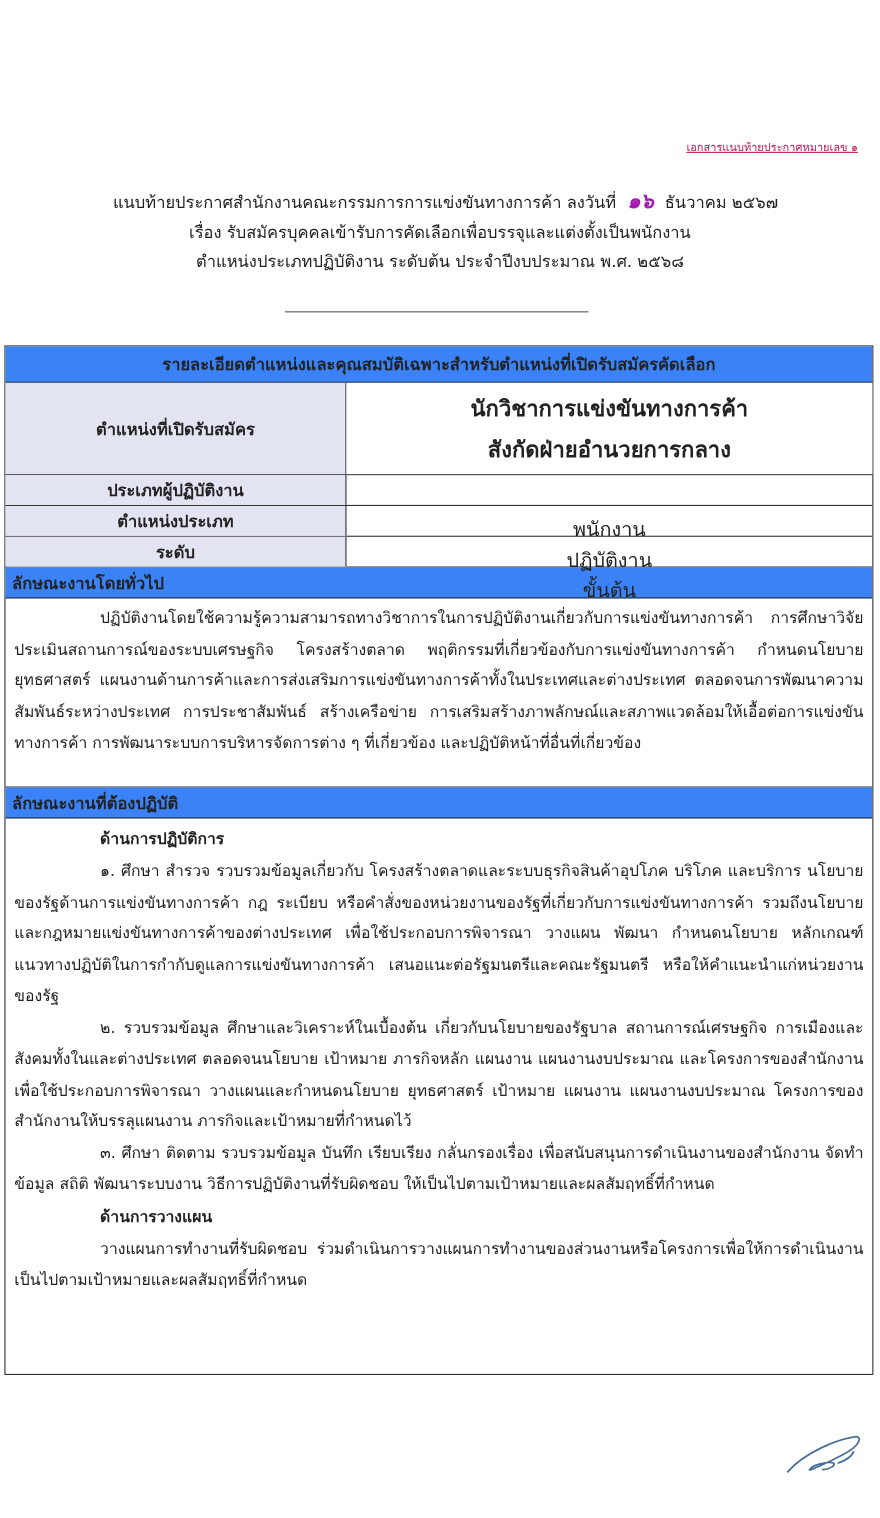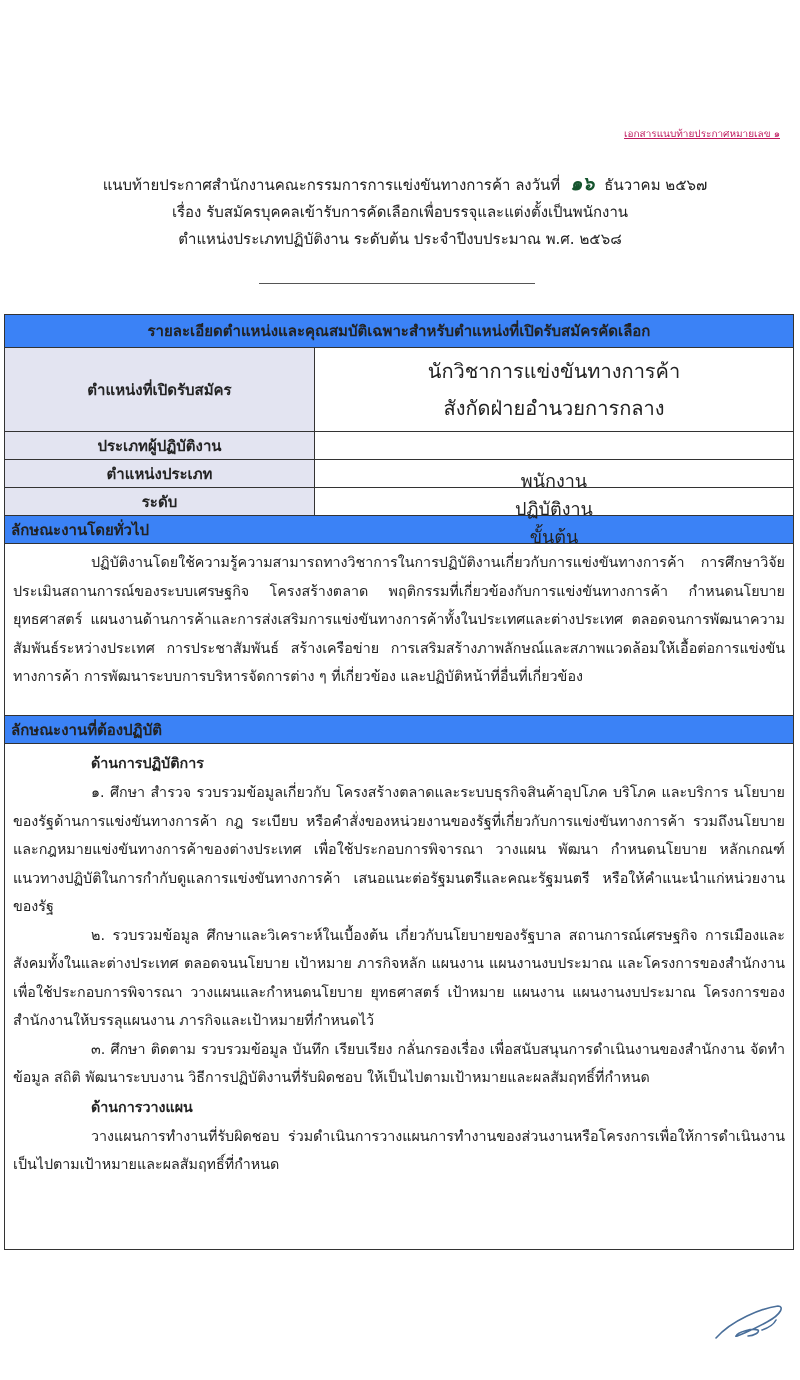--- a/index.html
+++ b/index.html
@@ -10,36 +10,36 @@
   }
   .doc-ref {
     position: absolute; right: 20px; top: 126px;
     font-size: 10px; text-decoration: underline; color: #be185d;
   }
   .header-block {
     position: absolute; left: 0; right: 0; top: 170px;
     text-align: center; font-size: 15px; line-height: 27px;
   }
   .header-block .line1 { padding-left: 10px; }
-  .header-block .day { color: #14532d; font-weight: bold; font-size: 19px; padding: 0 10px; font-style: italic; }
+  .header-block .day { color: #a21caf; font-weight: bold; font-size: 19px; padding: 0 10px; font-style: italic; }
   .rule {
     position: absolute; left: 259px; top: 283px; width: 276px; height: 1px; background: #555;
   }
   .table {
     position: absolute; left: 4px; top: 314px; width: 790px;
     border: 1.5px solid #333; box-sizing: border-box; height: 936px;
     font-size: 14.5px;
   }
   .row { display: flex; border-bottom: 1.5px solid #333; box-sizing: border-box; }
   .shaded { background: #3b82f6; }
   .title-row { height: 33px; align-items: center; justify-content: center; font-weight: bold; font-size: 15px; }
   .cell-l { width: 310px; border-right: 1.5px solid #333; display: flex; align-items: center; justify-content: center; background: #e3e4f1; font-weight: bold; font-size: 15px; box-sizing: border-box; }
   .cell-r { flex: 1; display: flex; flex-direction: column; align-items: center; justify-content: center; background: #fff; }
   .pos-row { height: 84px; }
-  .pos-row .cell-r { font-weight: normal; font-size: 20px; line-height: 37px; }
+  .pos-row .cell-r { font-weight: bold; font-size: 20px; line-height: 37px; }
   .small-row { height: 28px; }
   .small-row .cell-r { font-size: 18px; margin-top: 48px; }
   .sec-head { height: 28px; align-items: center; padding-left: 6px; font-weight: bold; font-size: 15px; }
   .para { padding: 4px 8px 6px 8px; line-height: 28.5px; text-align: justify; font-size: 14.3px; }
   .para p { margin: 0; }
   .indent { text-indent: 78px; }
   .subhead { font-weight: bold; padding-left: 78px; margin: 0; line-height: 30px; }
   .general-body { height: 172px; box-sizing: border-box; }
   .sig { position: absolute; left: 712px; top: 1300px; }
 </style>

